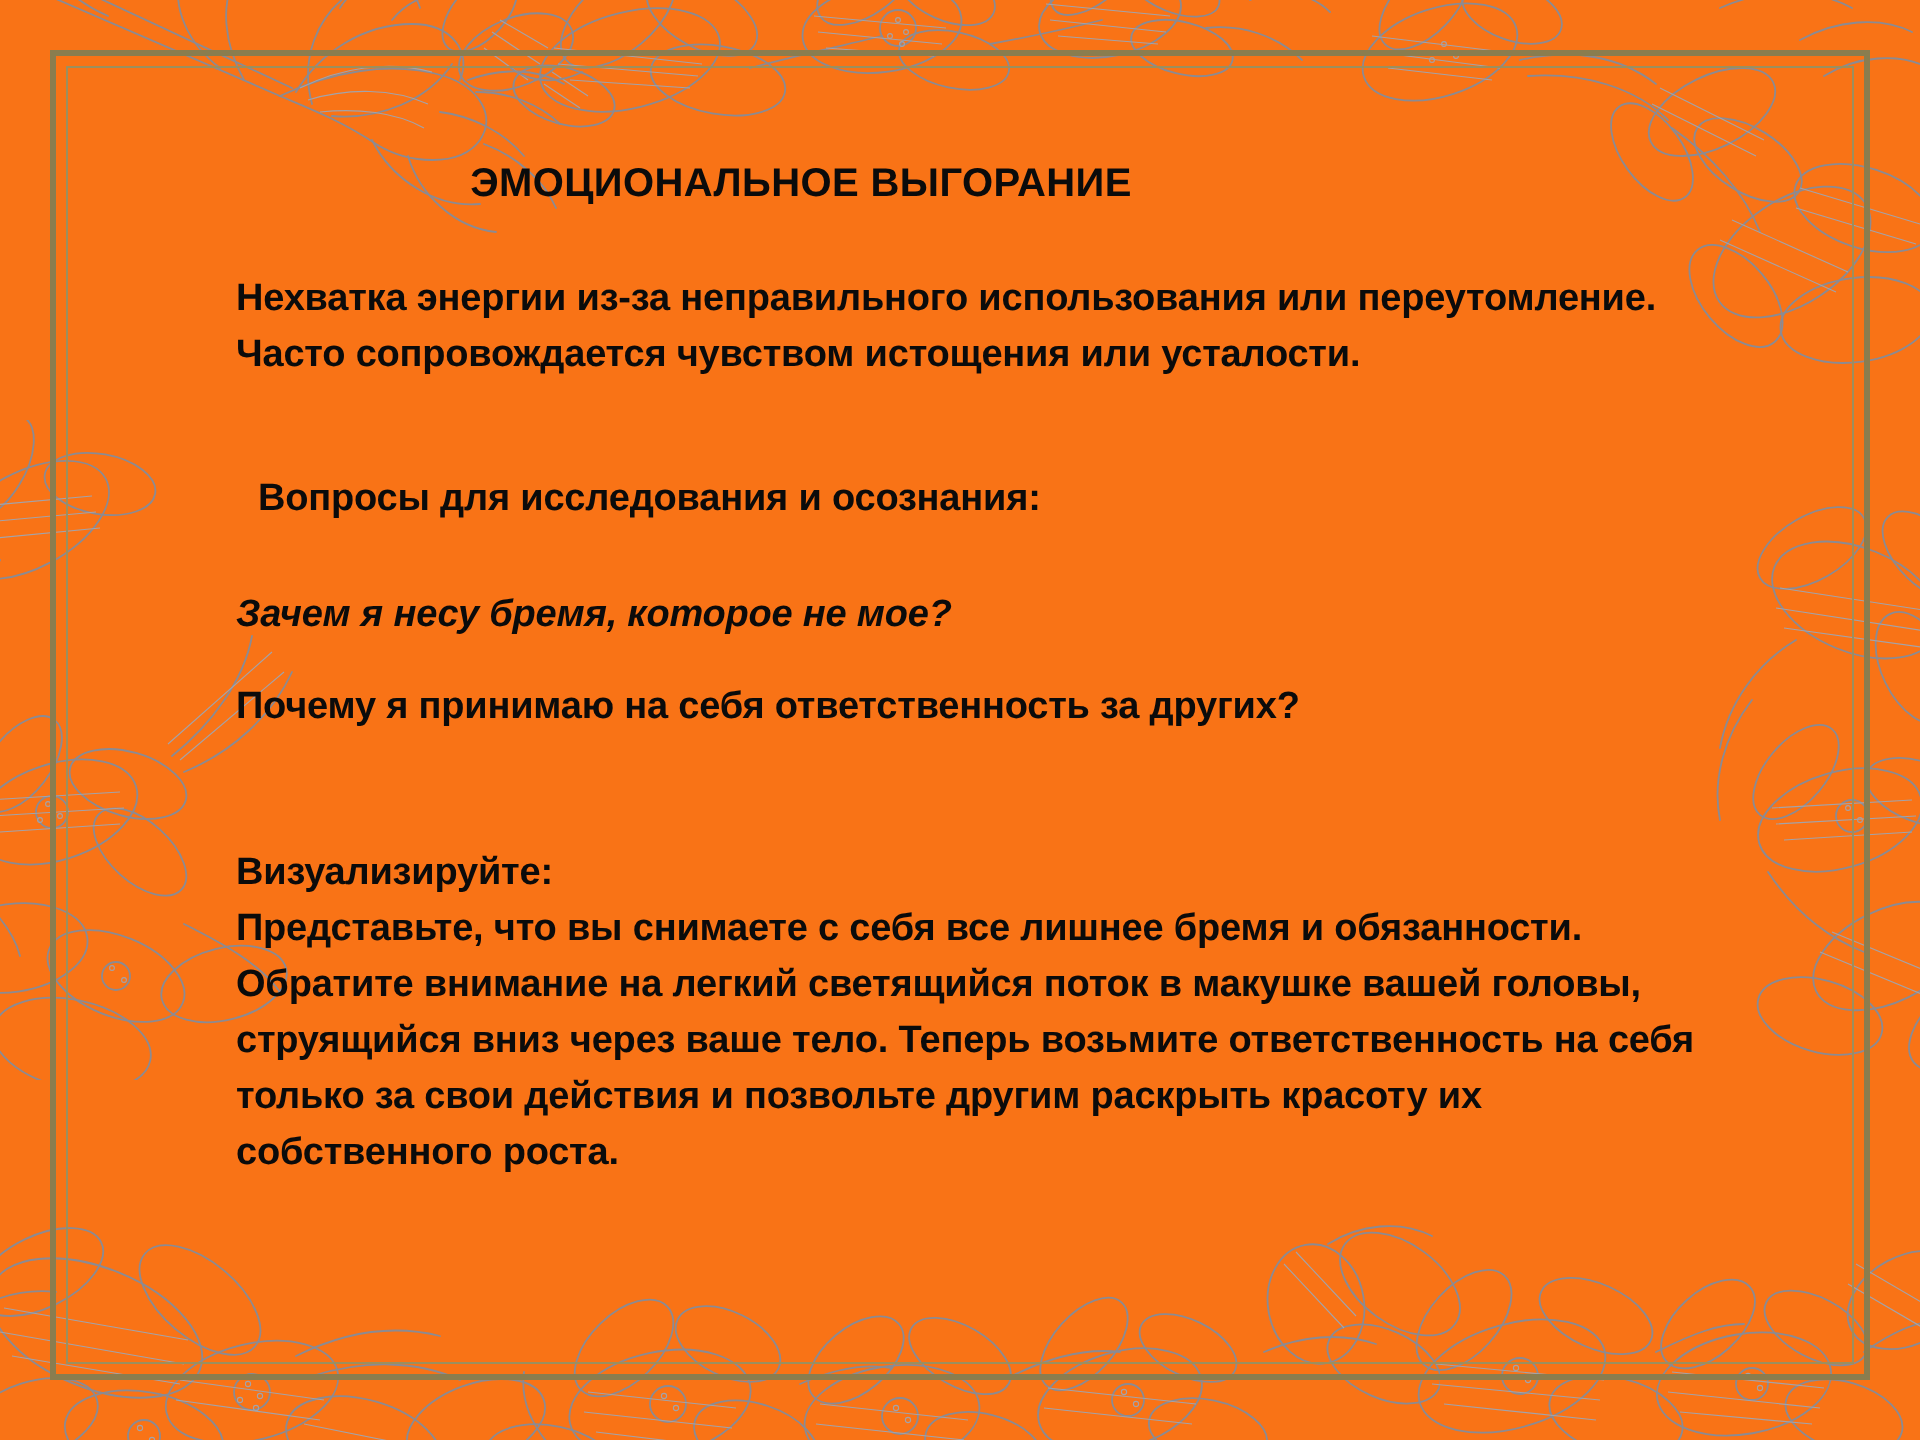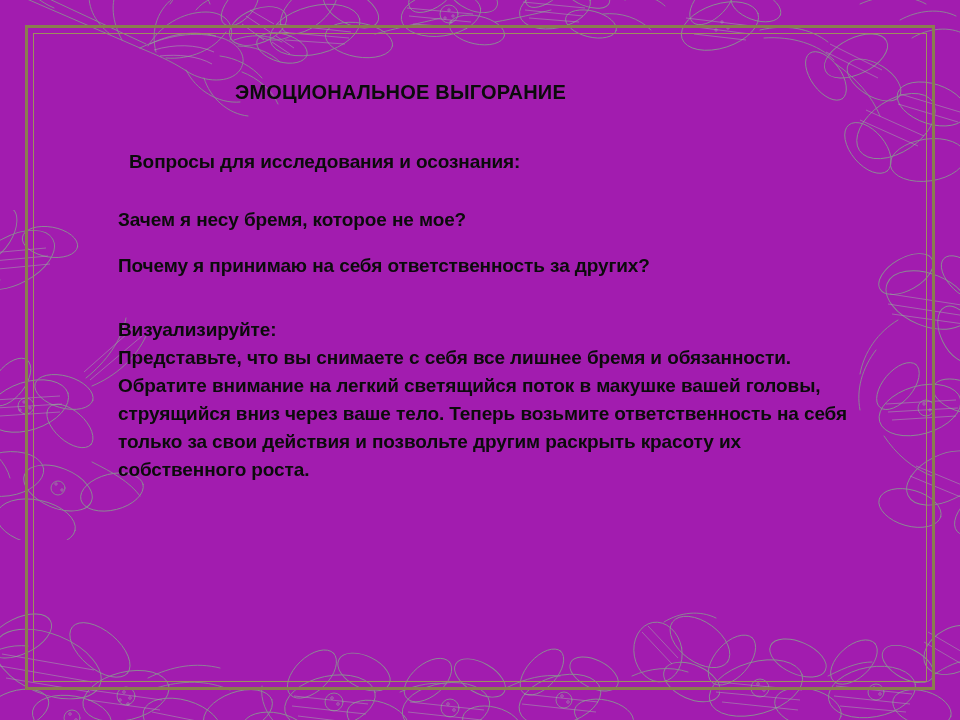--- a/index.html
+++ b/index.html
@@ -6,21 +6,21 @@
   html,body{margin:0;padding:0;}
   body{
     width:960px;height:720px;
     background:#ffffff;
     font-family:"Liberation Sans","DejaVu Sans",sans-serif;
     overflow:hidden;
   }
   #slide{
     position:relative;
     width:960px;height:720px;
-    background:#a21caf;
+    background:#f97316;
     overflow:hidden;
   }
 
   
   .floral-layer{
     position:absolute;inset:0;
     pointer-events:none;
   }
   .floral-layer svg{position:absolute;display:block;}
 
@@ -62,23 +62,23 @@
   .para{
     font-size:19px;
     font-weight:bold;
     line-height:28px;
     margin:0;
     font-stretch:condensed;
     letter-spacing:-0.1px;
   }
   .block-intro{margin-top:32px;}
   .block-questions-head{margin-top:44px;margin-left:11px;}
-  .block-q1{margin-top:30px;}
+  .block-q1{margin-top:30px;font-style:italic;}
   .block-q2{margin-top:18px;}
-  .block-visual-head{margin-top:36px;}
+  .block-visual-head{margin-top:55px;}
   .block-visual-body{margin-top:0;}
 </style>
 </head>
 <body>
 
 <div id="slide">
 
   <div class="floral-layer">
 
     <svg style="left:-10px;top:-14px;" width="330" height="190" viewBox="0 0 330 190">
@@ -333,20 +333,21 @@
     </svg>
   </div>
 
   <div class="frame-outer"></div>
   <div class="frame-inner"></div>
 
   <div class="content">
 
     <div class="title">ЭМОЦИОНАЛЬНОЕ ВЫГОРАНИЕ</div>
 
+    <p class="para block-intro">Нехватка энергии из-за неправильного использования или переутомление. Часто сопровождается чувством истощения или усталости.</p>
 
     <p class="para block-questions-head">Вопросы для исследования и осознания:</p>
 
     <p class="para block-q1">Зачем я несу бремя, которое не мое?</p>
 
     <p class="para block-q2">Почему я принимаю на себя ответственность за других?</p>
 
     <p class="para block-visual-head">Визуализируйте:</p>
 
     <p class="para block-visual-body">Представьте, что вы снимаете с себя все лишнее бремя и обязанности. Обратите внимание на легкий светящийся поток в макушке вашей головы, струящийся вниз через ваше тело. Теперь возьмите ответственность на себя только за свои действия и позвольте другим раскрыть красоту их собственного роста.</p>

